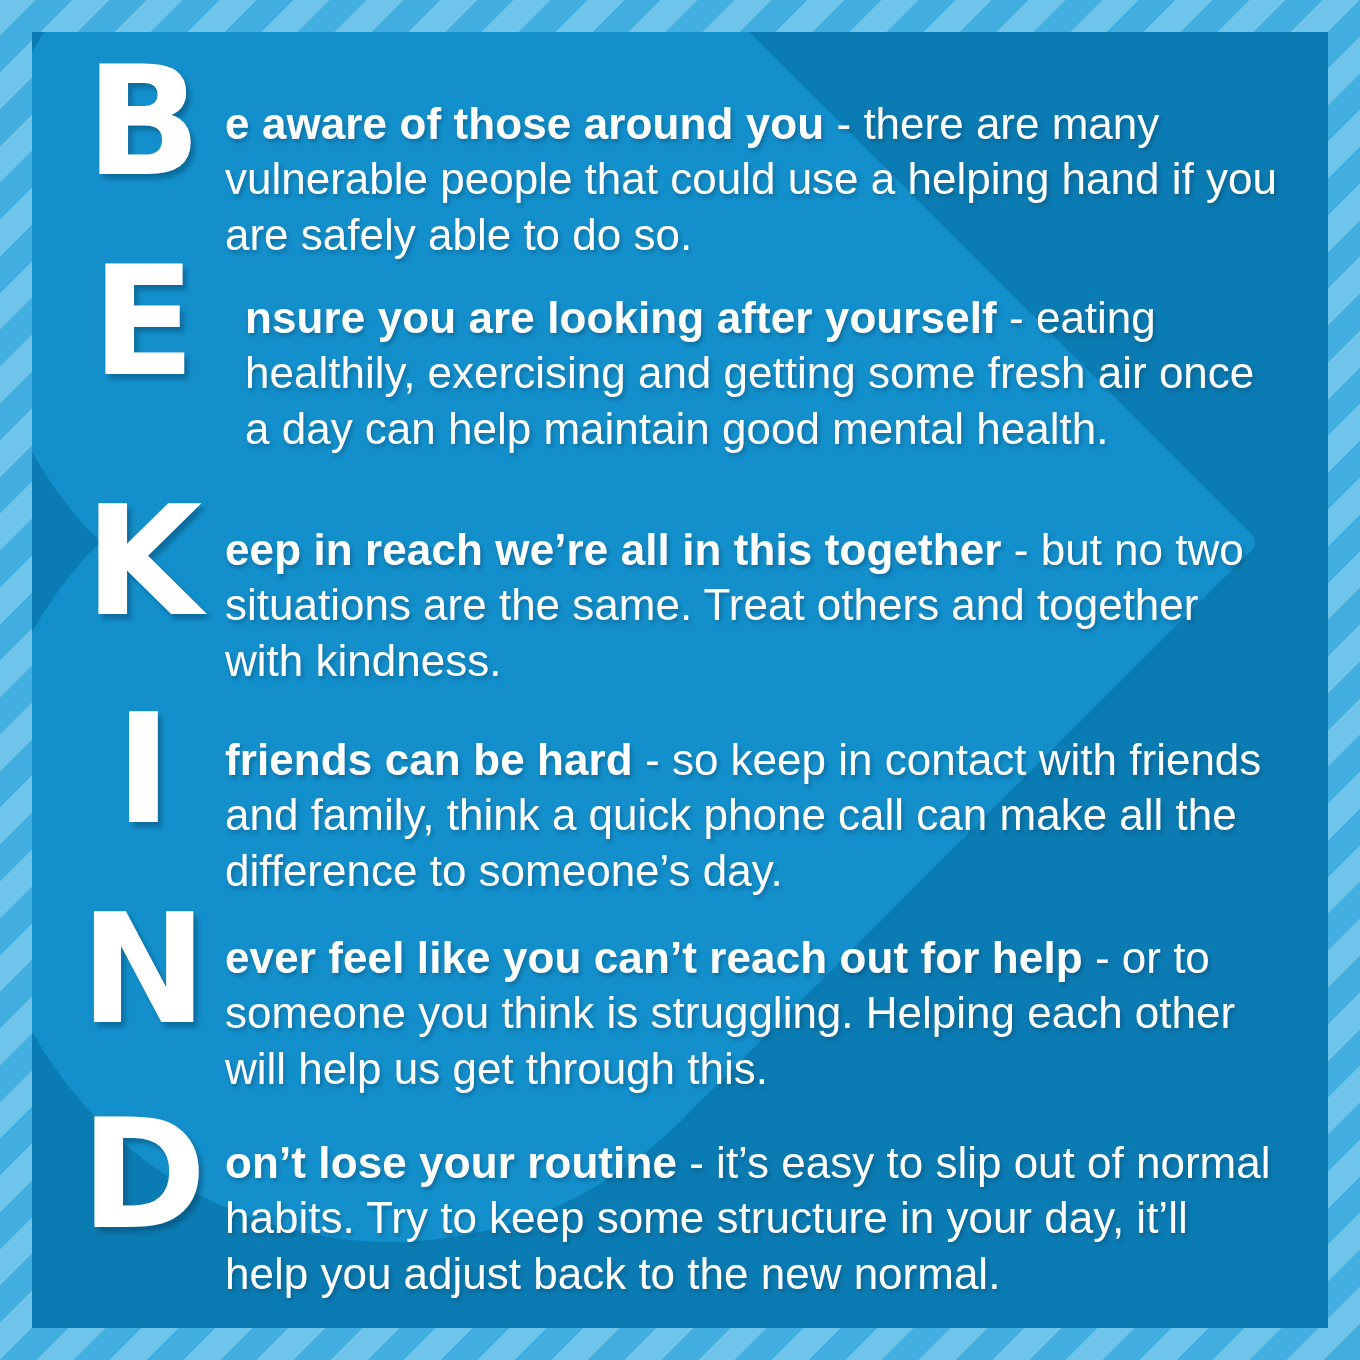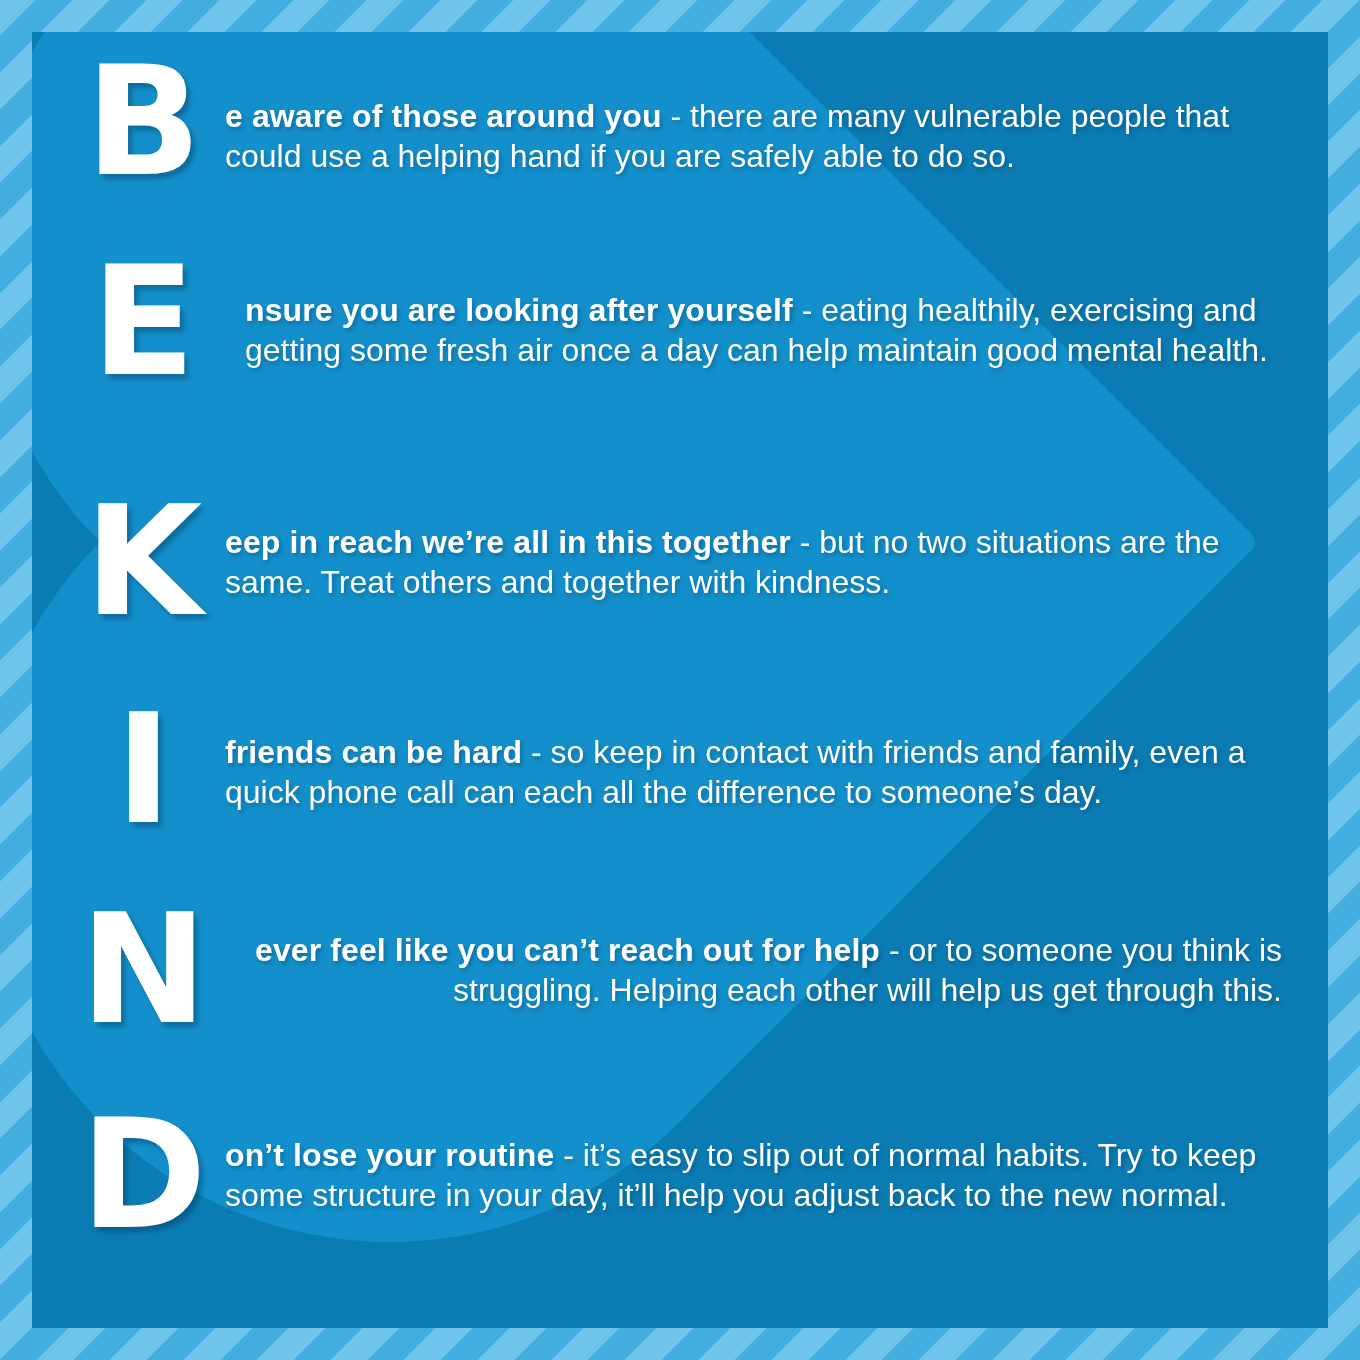--- a/index.html
+++ b/index.html
@@ -111,21 +111,21 @@
     font-size: 152px;
     line-height: 0.92;
     letter-spacing: -2px;
     text-shadow: 4px 5px 5px rgba(0, 40, 70, 0.35);
     margin-top: -8px;
   }
 
   .body-text {
     flex: 1 1 auto;
     color: #ffffff;
-    font-size: 32px;
+    font-size: 44px;
     line-height: 1.26;
     text-shadow: 2px 3px 4px rgba(0, 40, 70, 0.33);
     padding-top: 18px;
     padding-right: 6px;
   }
 
   .body-text b {
     font-weight: bold;
     letter-spacing: 0.1px;
   }
@@ -135,21 +135,21 @@
   .row-e  { flex: 0 0 240px; }
   .row-k  { flex: 0 0 208px; }
   .row-i  { flex: 0 0 200px; }
   .row-n  { flex: 0 0 205px; }
   .row-d  { flex: 0 0 200px; }
 
   .row-b .body-text { padding-top: 36px; }
   .row-e .body-text { padding-top: 30px; margin-left: 20px; }
   .row-k .body-text { padding-top: 22px; }
   .row-i .body-text { padding-top: 24px; }
-  .row-n .body-text { padding-top: 22px; text-align: right; }
+  .row-n .body-text { padding-top: 22px; }
   .row-d .body-text { padding-top: 22px; }
 
   .row-i .letter { font-size: 152px; }
 </style>
 </head>
 <body>
 
 <div class="poster">
   <div class="panel">
 
@@ -176,21 +176,21 @@
       <div class="row row-k">
         <div class="letter">K</div>
         <div class="body-text">
           <b>eep in reach we’re all in this together</b><span> - </span><span>but no two situations are the same. Treat others and together with kindness.</span>
         </div>
       </div>
 
       <div class="row row-i">
         <div class="letter">I</div>
         <div class="body-text">
-          <b>friends can be hard</b><span> - </span><span>so keep in contact with friends and family, even a quick phone call can each all the difference to someone’s day.</span>
+          <b>friends can be hard</b><span> - </span><span>so keep in contact with friends and family, think a quick phone call can make all the difference to someone’s day.</span>
         </div>
       </div>
 
       <div class="row row-n">
         <div class="letter">N</div>
         <div class="body-text">
           <b>ever feel like you can’t reach out for help</b><span> - </span><span>or to someone you think is struggling. Helping each other will help us get through this.</span>
         </div>
       </div>
 

